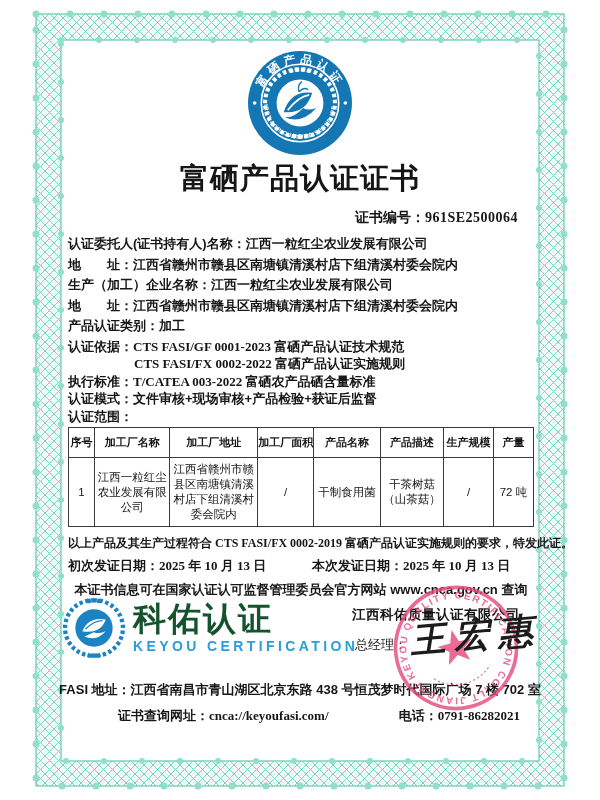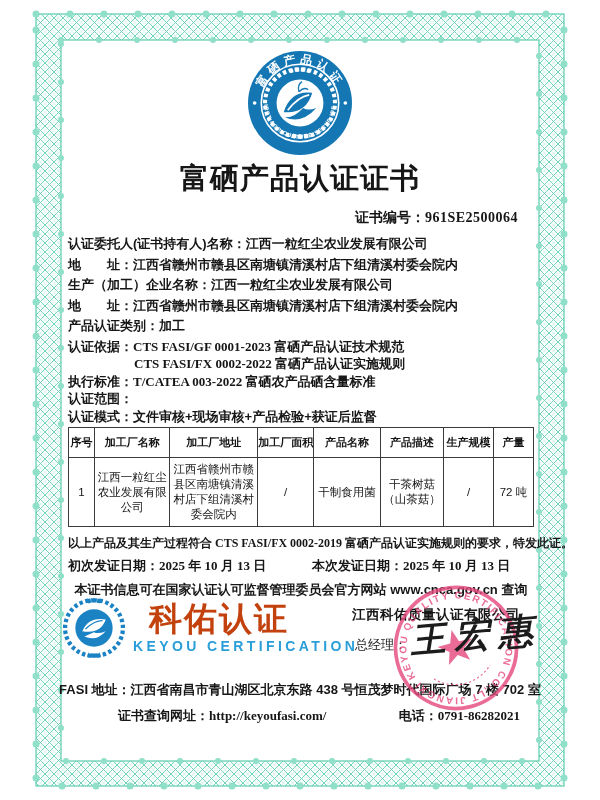--- a/index.html
+++ b/index.html
@@ -24,21 +24,21 @@
   .scope-table th{font-size:11px;font-weight:bold;padding:7px 0;white-space:nowrap;overflow:hidden;}
   .scope-table td{font-size:11.5px;padding:4px 2px;line-height:15px;}
   .statement{margin-top:9px !important;font-size:12px !important;white-space:nowrap;}
   .dates{margin-top:9px !important;}
   .dates .gap{margin-left:42px;}
   .valid{margin-top:1px !important;}
   .query-note{text-align:center;margin-top:10px !important;}
   
   .keyou{position:absolute;left:62px;top:596px;display:flex;align-items:center;}
   .keyou-text{margin-left:7px;}
-  .keyou-cn{font-size:33px;font-weight:bold;color:#c2410c;letter-spacing:2px;line-height:33px;margin-left:16px;}
+  .keyou-cn{font-size:33px;font-weight:bold;color:#14532d;letter-spacing:2px;line-height:33px;}
   .keyou-en{font-size:14px;font-weight:bold;color:#2a9ed8;letter-spacing:3.4px;margin-top:3px;}
   .company{position:absolute;left:352px;top:606px;font-size:13.5px;font-weight:bold;letter-spacing:0.5px;z-index:1;}
   .role-line{position:absolute;left:355px;top:622px;font-size:13px;font-weight:normal;z-index:1;margin-top:14px;}
   .signature{position:absolute;left:410px;top:612px;font-size:35px;font-family:"DejaVu Serif",serif;font-style:italic;font-weight:bold;letter-spacing:9px;color:#1c1c1c;transform:rotate(-5deg);z-index:3;white-space:nowrap;}
   .stamp{position:absolute;left:392px;top:584px;width:128px;height:128px;opacity:0.8;transform:rotate(-14deg);z-index:2;}
   .fasi{position:absolute;top:681px;left:0;width:100%;text-align:center;font-size:13px;font-weight:bold;}
   .bottom-line{position:absolute;top:707px;left:118px;width:402px;display:flex;justify-content:space-between;font-size:13px;font-weight:bold;}
 </style>
 </head>
 <body>
@@ -88,22 +88,22 @@
   </div>
 
   <div class="info">
     <p><span>认证委托人(证书持有人)名称：</span><span>江西一粒红尘农业发展有限公司</span></p>
     <p><span>地　　址：</span><span>江西省赣州市赣县区南塘镇清溪村店下组清溪村委会院内</span></p>
     <p><span>生产（加工）企业名称：</span><span>江西一粒红尘农业发展有限公司</span></p>
     <p><span>地　　址：</span><span>江西省赣州市赣县区南塘镇清溪村店下组清溪村委会院内</span></p>
     <p><span>产品认证类别：</span><span>加工</span></p>
     <p class="tight"><span>认证依据：</span><span class="lt">CTS FASI/GF 0001-2023 富硒产品认证技术规范</span><span class="indent2 lt">CTS FASI/FX 0002-2022 富硒产品认证实施规则</span></p>
     <p class="tight"><span>执行标准：</span><span class="lt">T/CATEA 003-2022 富硒农产品硒含量标准</span></p>
+    <p class="tight"><span>认证模式：</span><span>文件审核+现场审核+产品检验+获证后监督</span></p>
     <p class="tight">认证范围：</p>
-    <p class="tight"><span>认证模式：</span><span>文件审核+现场审核+产品检验+获证后监督</span></p>
 
     <table class="scope-table">
       <colgroup>
         <col style="width:5.5%">
           <col style="width:16%">
           <col style="width:18.5%">
           <col style="width:12%">
         <col style="width:14%">
           <col style="width:13.5%">
           <col style="width:10.5%">
@@ -170,17 +170,17 @@
     </text>
     <path d="M62 44 L66.4 56.3 L79.2 56.7 L69 64.2 L72.6 76.4 L62 69 L51.4 76.4 L55 64.2 L44.8 56.7 L57.6 56.3 Z" fill="#e5487d"></path>
     <path d="M34 86 A40 40 0 0 0 90 86" fill="none" stroke="#e5487d" stroke-width="1.2" stroke-dasharray="2 2.4"></path>
   </svg>
 
   <div class="fasi">
     <span>FASI 地址：</span><span>江西省南昌市青山湖区北京东路 438 号恒茂梦时代国际广场 7 楼 702 室</span>
   </div>
 
   <div class="bottom-line">
-    <span><span>证书查询网址：</span><span class="lt">http://keyoufasi.com/</span></span>
+    <span><span>证书查询网址：</span><span class="lt">cnca://keyoufasi.com/</span></span>
     <span><span>电话：</span><span class="lt">0791-86282021</span></span>
   </div>
 
 </div>
 
 </body></html>

